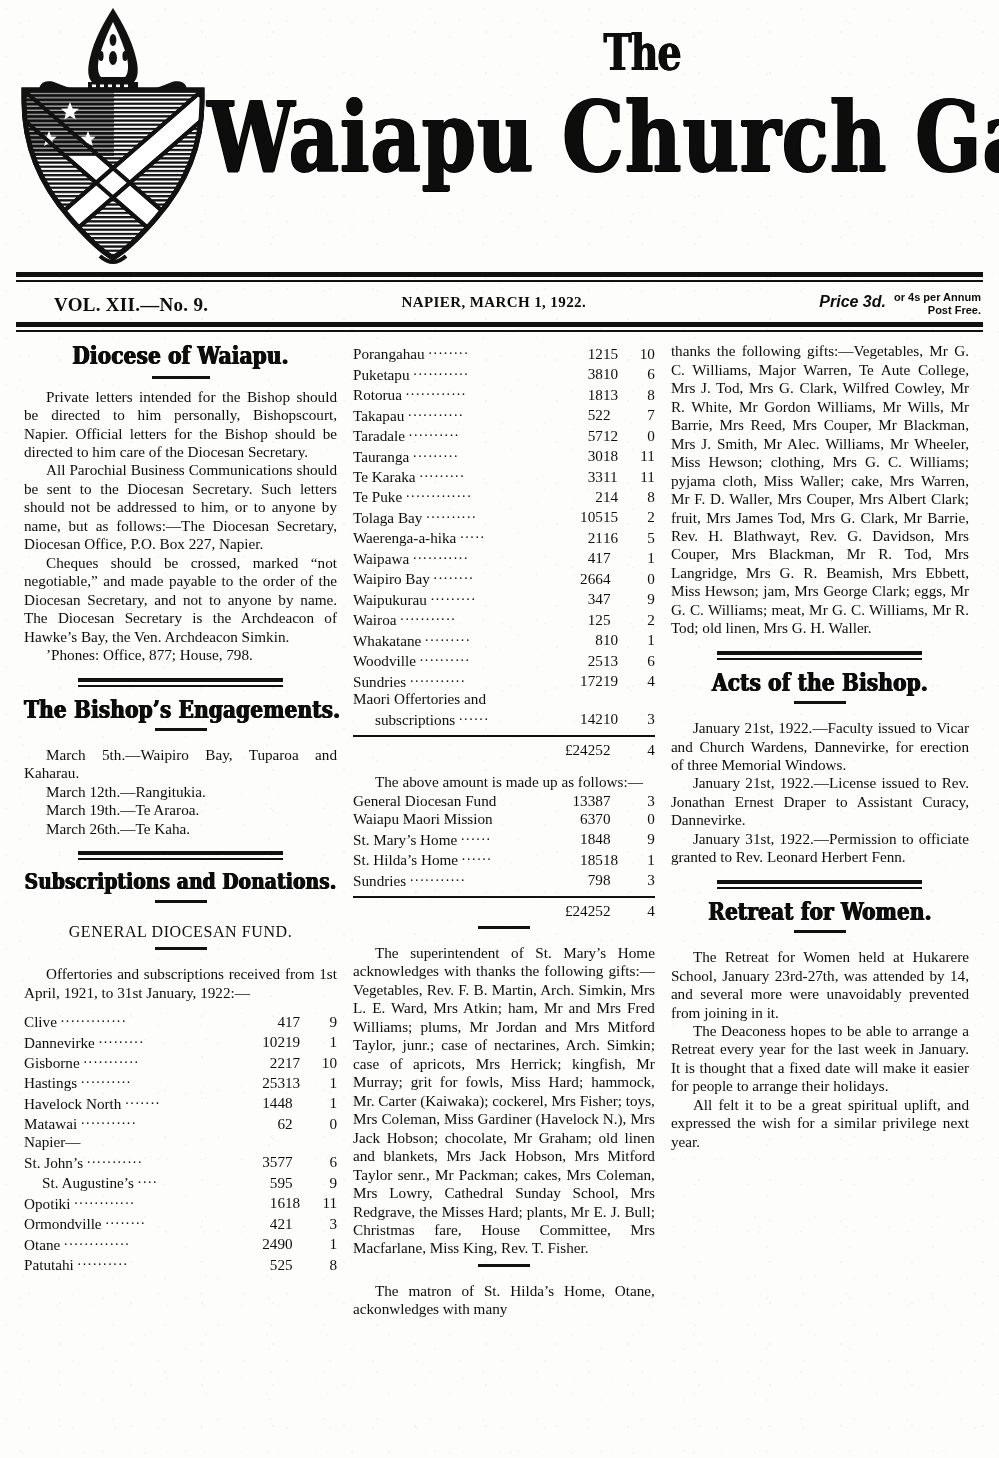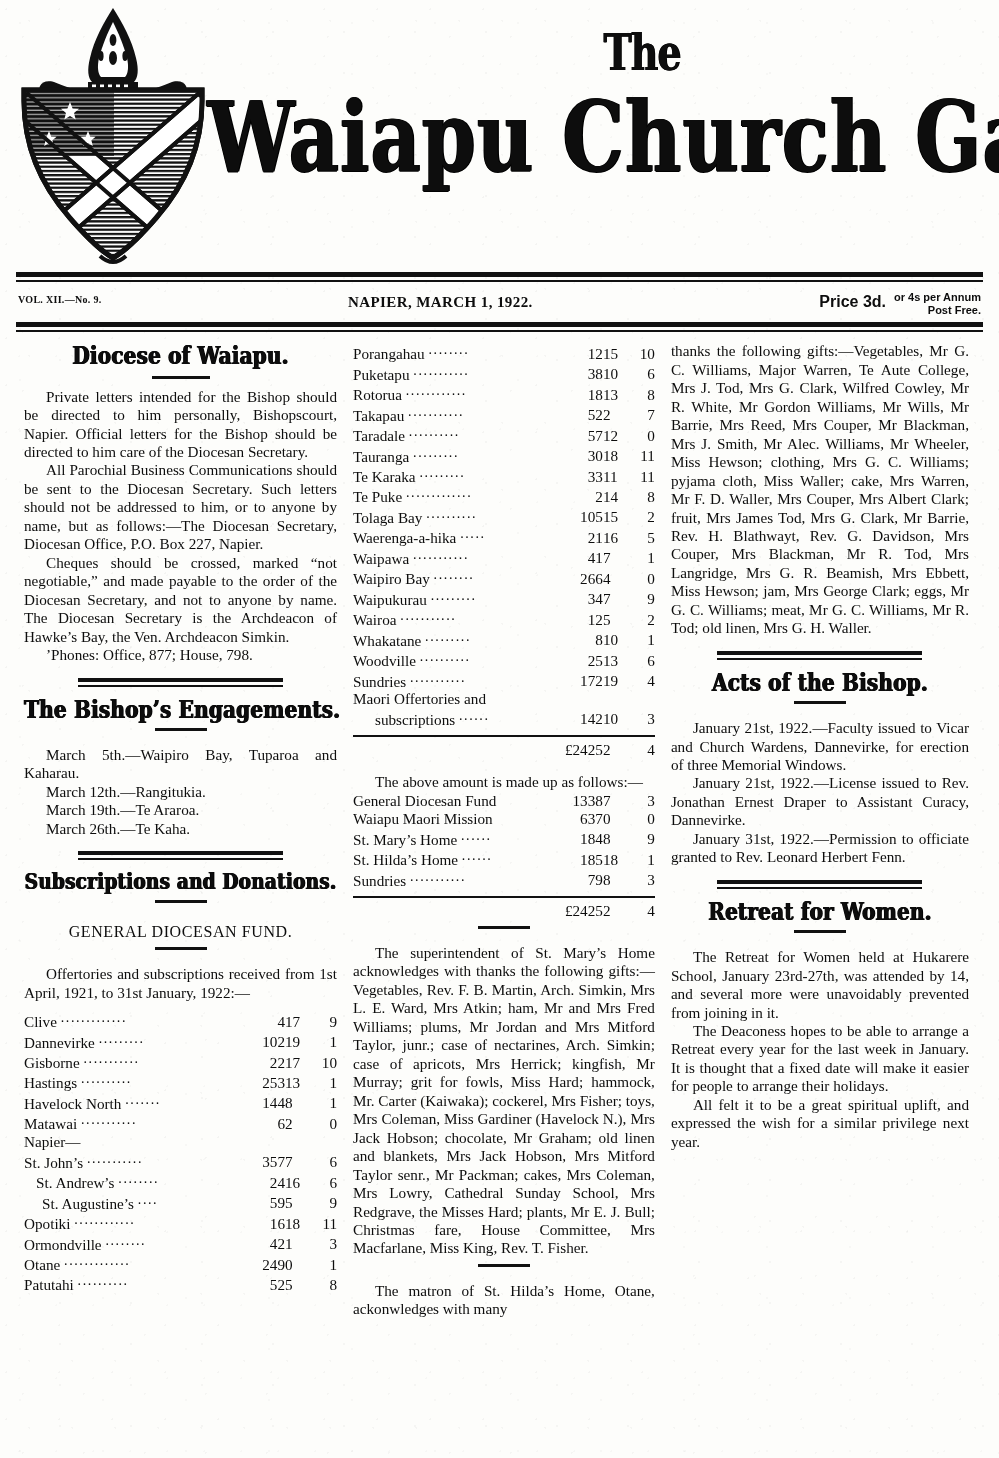--- a/index.html
+++ b/index.html
@@ -85,42 +85,44 @@
   .rule-thick-thin .r2 { height: 2px; background: #111; margin-top: 3px; }
 
   .issueline {
     display: flex;
     align-items: flex-start;
     justify-content: space-between;
     padding: 9px 18px 6px 18px;
     font-family: "Liberation Serif", serif;
   }
   .vol {
-    font-size: 10px;
+    font-size: 19px;
     font-weight: 700;
     letter-spacing: 0.3px;
     padding-top: 3px;
+    margin-left: 36px;
   }
   .place {
     font-size: 15px;
     font-weight: 700;
     letter-spacing: 0.4px;
     padding-top: 3px;
     margin-left: -40px;
   }
   .priceblk {
     display: flex;
     align-items: flex-start;
     gap: 8px;
     font-family: "Liberation Sans", sans-serif;
   }
   .price-main {
     font-size: 16px;
     font-weight: 700;
     padding-top: 2px;
+    font-style: italic;
   }
   .price-sub {
     font-size: 11px;
     font-weight: 700;
     line-height: 1.15;
     text-align: right;
     padding-top: 0px;
   }
 
   
@@ -418,27 +420,20 @@
           <tr class="group">
             <td class="name" colspan="4"><span>Napier—</span></td>
           </tr>
           <tr>
             <td class="name"><span>St. John’s</span>
               <span class="leader">...........</span></td>
             <td class="pounds">357</td>
             <td class="shill">7</td>
             <td class="pence">6</td>
           </tr>
-          <tr class="indent1">
-            <td class="name"><span>St. Andrew’s</span>
-              <span class="leader">........</span></td>
-            <td class="pounds">24</td>
-            <td class="shill">16</td>
-            <td class="pence">6</td>
-          </tr>
           <tr class="indent2">
             <td class="name"><span>St. Augustine’s</span>
               <span class="leader">....</span></td>
             <td class="pounds">59</td>
             <td class="shill">5</td>
             <td class="pence">9</td>
           </tr>
           <tr>
             <td class="name"><span>Opotiki</span>
               <span class="leader">............</span></td>

